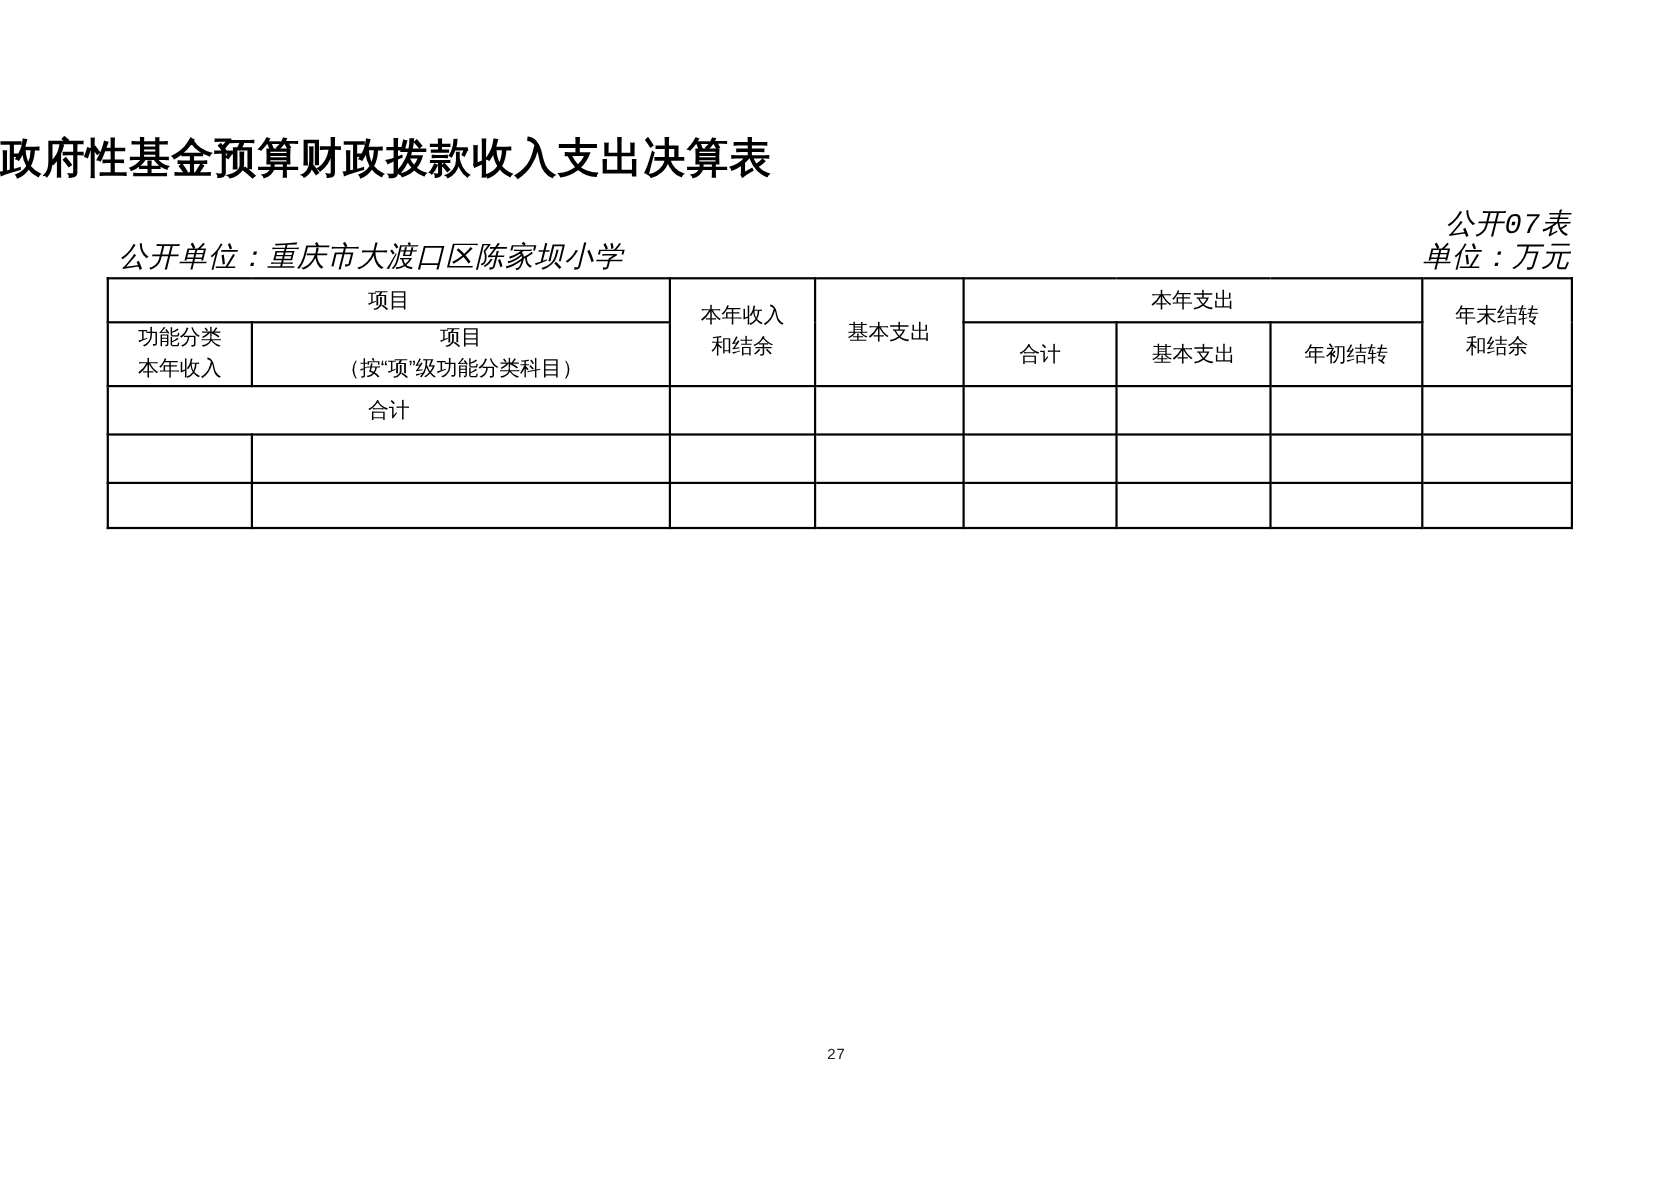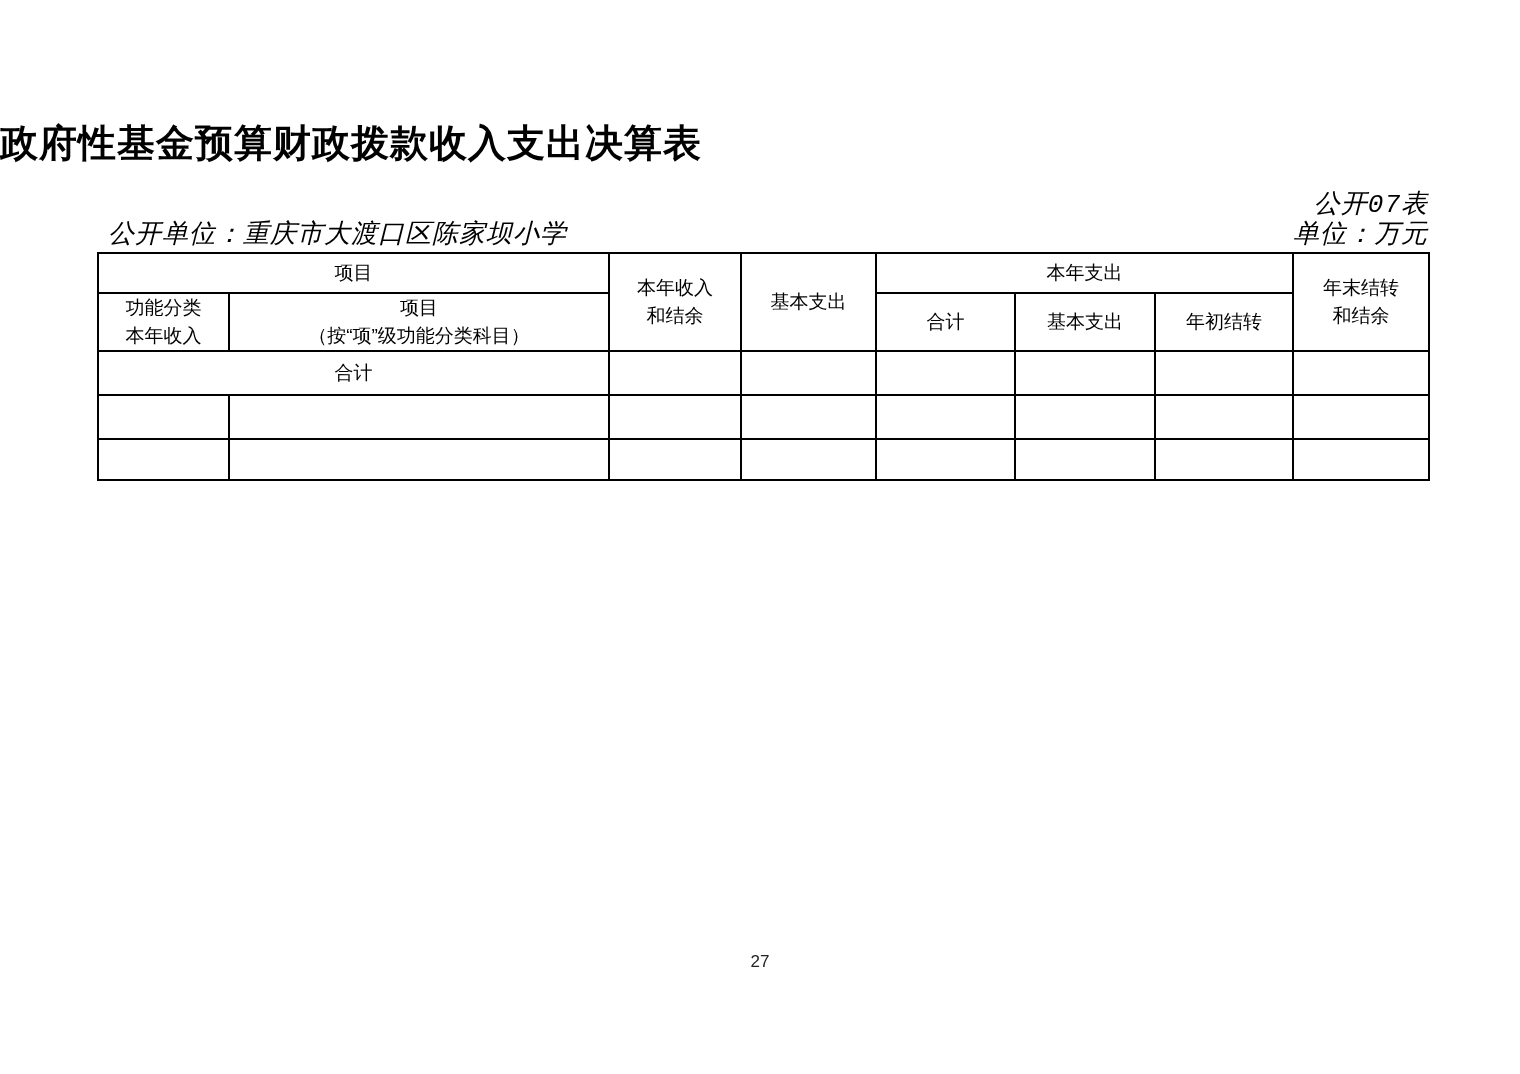--- a/index.html
+++ b/index.html
@@ -84,23 +84,23 @@
     top: 500px;
     left: 140px;
     width: 1290px;
   }
   .page-number {
     position: absolute;
     top: 952px;
     left: 0;
     width: 100%;
     text-align: center;
-    font-size: 17px;
+    font-size: 14px;
     color: #222222;
-    font-family: Liberation Sans, sans-serif;
+    font-family: Liberation Mono, monospace;
   }
 </style>
 </head>
 <body>
 
 <div class="page">
 
   <div class="doc-title">政府性基金预算财政拨款收入支出决算表</div>
 
   <div class="form-code kai">公开07表</div>

